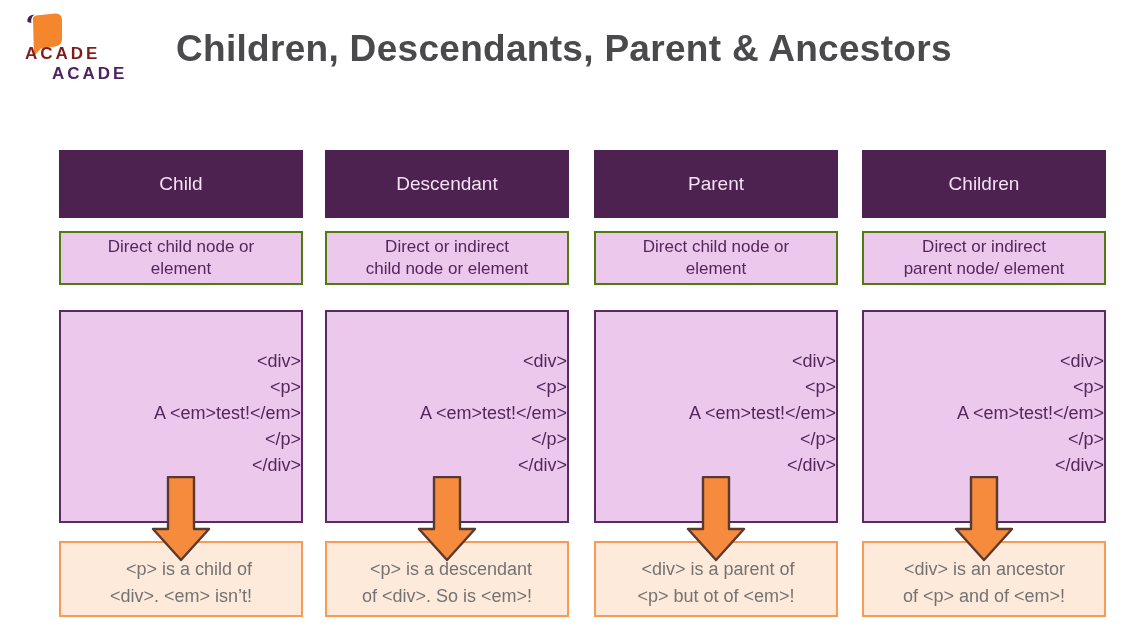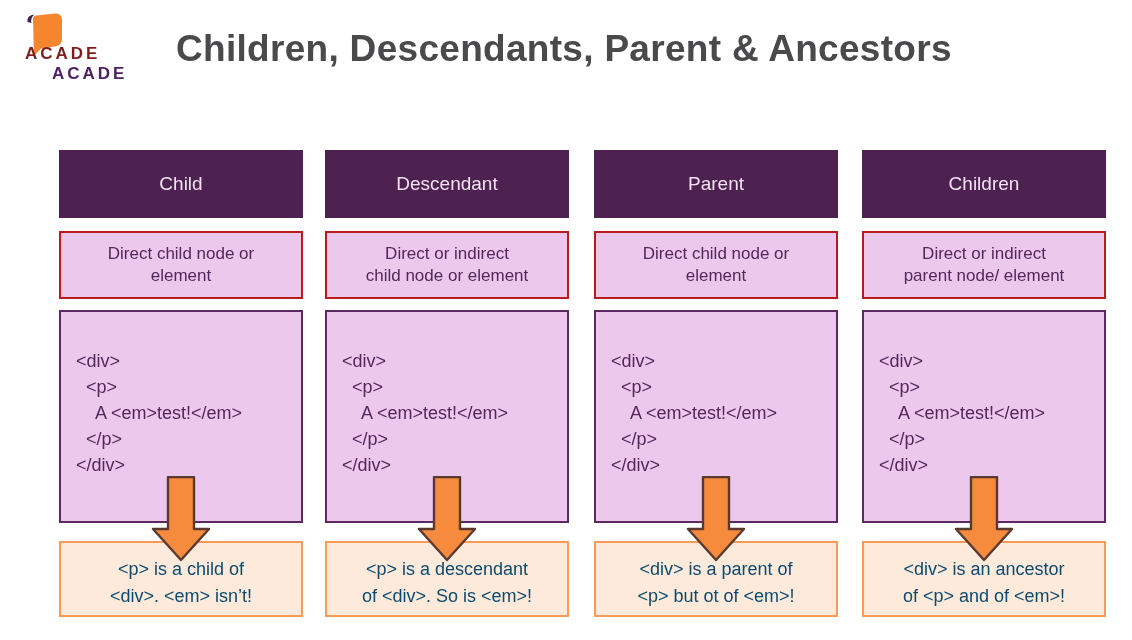--- a/index.html
+++ b/index.html
@@ -17,35 +17,35 @@
   .title { position:absolute; left:176px; top:28px; font-size:37px; font-weight:bold; color:#4a4a4c; letter-spacing:0.3px; }
 
   
   .column { position:absolute; top:150px; width:244px; height:470px; }
   .col-1 { left:59px; } .col-2 { left:325px;text-decoration:underline; } .col-3 { left:594px; } .col-4 { left:862px; }
 
   .col-header { position:absolute; top:0; left:0; right:0; height:68px;
     background:#4e2250; color:#f2e2f2; font-size:19px;
     display:flex; align-items:center; justify-content:center; }
 
-  .col-desc { position:absolute; top:81px; left:0; right:0; height:68px;
-    background:#ecc8ec; border:2px solid #b91c1c; color:#53275a;
+  .col-desc { position:absolute; top:81px; left:0; right:0; height:54px;
+    background:#ecc8ec; border:2px solid #4d7c0f; color:#53275a;
     font-size:17px; line-height:1.32; white-space:pre-line; text-align:center;
     display:flex; align-items:center; justify-content:center; }
 
   .col-code { position:absolute; top:160px; left:0; right:0; height:213px;
     background:#ecc8ec; border:2px solid #5b2a5e; color:#53275a;
-    font-size:18px; line-height:26px; white-space:pre; padding:36px 0 0 15px; }
+    font-size:18px; line-height:26px; white-space:pre; padding:36px 0 0 15px;text-align:right; }
 
   .col-arrow { position:absolute; top:326px; left:50%; transform:translateX(-50%);
     width:60px; height:86px; z-index:2; }
 
   .col-conclusion { position:absolute; top:391px; left:0; right:0; height:76px;
-    background:#fdeada; border:2px solid #f79b57; color:#0c4a6e;
-    font-size:18px; line-height:1.45; white-space:pre-line; text-align:center;
+    background:#fdeada; border:2px solid #f79b57; color:#737373;
+    font-size:18px; line-height:1.45; white-space:pre-line; text-align:right;
     display:flex; align-items:center; justify-content:center; padding-top:7px; }
 </style>
 </head>
 <body>
 
 <div class="slide">
 
   <div class="logo">
     <svg width="44" height="46" viewBox="0 0 40 46">
       <path d="M1.5,10 Q0.5,3 8.5,2.5 Q4,6 5.5,11 Z" fill="#3f2050"></path>

